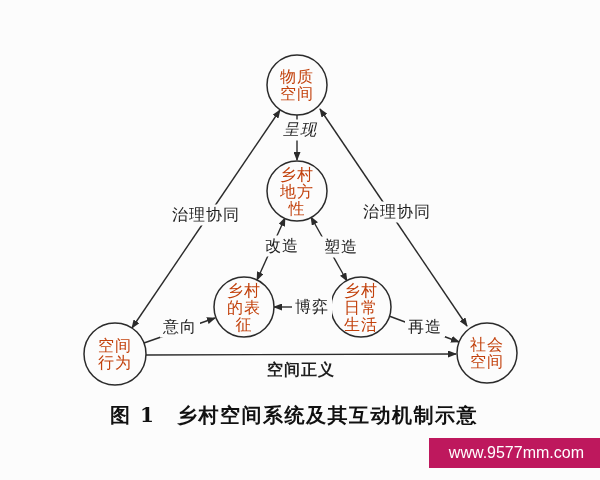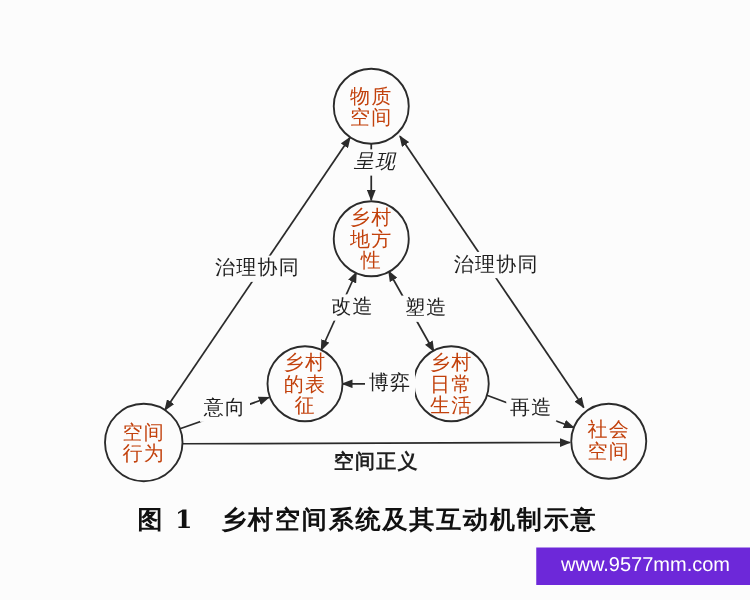--- a/index.html
+++ b/index.html
@@ -129,14 +129,14 @@
 日常
 生活</div>
       <div class="nlabel" style="left: 115px; top: 354px;">空间
 行为</div>
       <div class="nlabel" style="left: 487px; top: 353px; font-family: Liberation Serif, serif;">社会
 空间</div>
     </div>
 
   <div class="caption">图 1　乡村空间系统及其互动机制示意</div>
 
-  <div class="site-watermark" style="background: #6d28d9; color: rgb(255, 255, 255);">www.9577mm.com</div>
+  <div class="site-watermark" style="background: #be185d; color: rgb(255, 255, 255);">www.9577mm.com</div>
 </div>
 
 </body></html>

